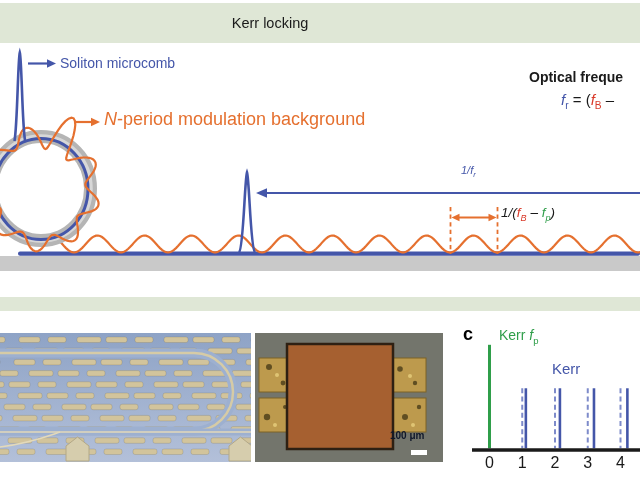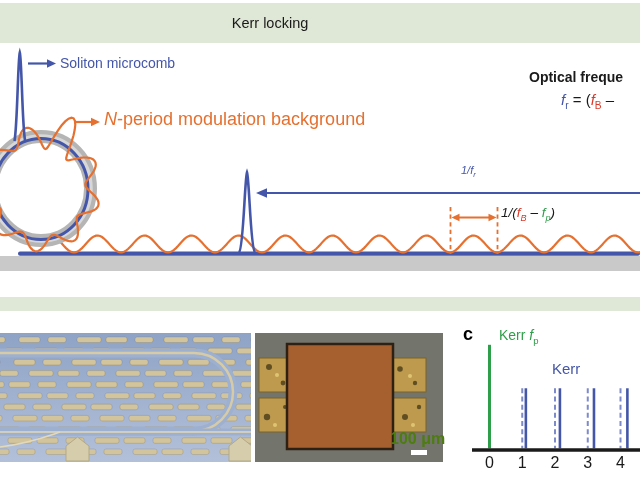--- a/index.html
+++ b/index.html
@@ -21,22 +21,22 @@
   em{font-style:italic;}
   .soliton-lbl{left:60px;top:55px;font-size:14px;font-weight:500;}
   .nperiod-lbl{left:104px;top:109px;font-size:18px;font-weight:500;}
   .optical-lbl{left:529px;top:69px;font-size:14px;font-weight:700;}
   .formula-lbl{left:561px;top:91px;font-size:15px;font-weight:500;}
   .rep-lbl{left:461px;top:164px;font-size:11px;font-style:italic;font-weight:500;}
   .beat-lbl{left:501px;top:205px;font-size:13.5px;font-style:italic;font-weight:500;color:#1a1a1a;}
   .panelc-label{left:463px;top:324px;font-size:18px;font-weight:800;color:#000;}
   .pump-lbl{left:499px;top:327px;font-size:14px;font-weight:500;}
   .comb-lbl{left:552px;top:360px;font-size:15px;font-weight:500;}
-  .scale-lbl{left:390px;top:430px;width:50px;text-align:right;font-size:16px;
-             font-weight:700;color:#4d7c0f;}
+  .scale-lbl{left:390px;top:430px;width:50px;text-align:left;font-size:10px;
+             font-weight:700;color:#0f172a;}
   .scale-bar{left:411px;top:450px;width:16px;height:5px;background:#ffffff;}
   .tick{position:absolute;top:0;transform:translateX(-50%);font-size:16px;
         font-weight:500;color:#1a1a1a;}
   #tick-row{left:0;top:454px;width:640px;height:20px;}
   svg{display:block;}
 </style>
 </head>
 <body>
 
 <div class="abs band band-header">

